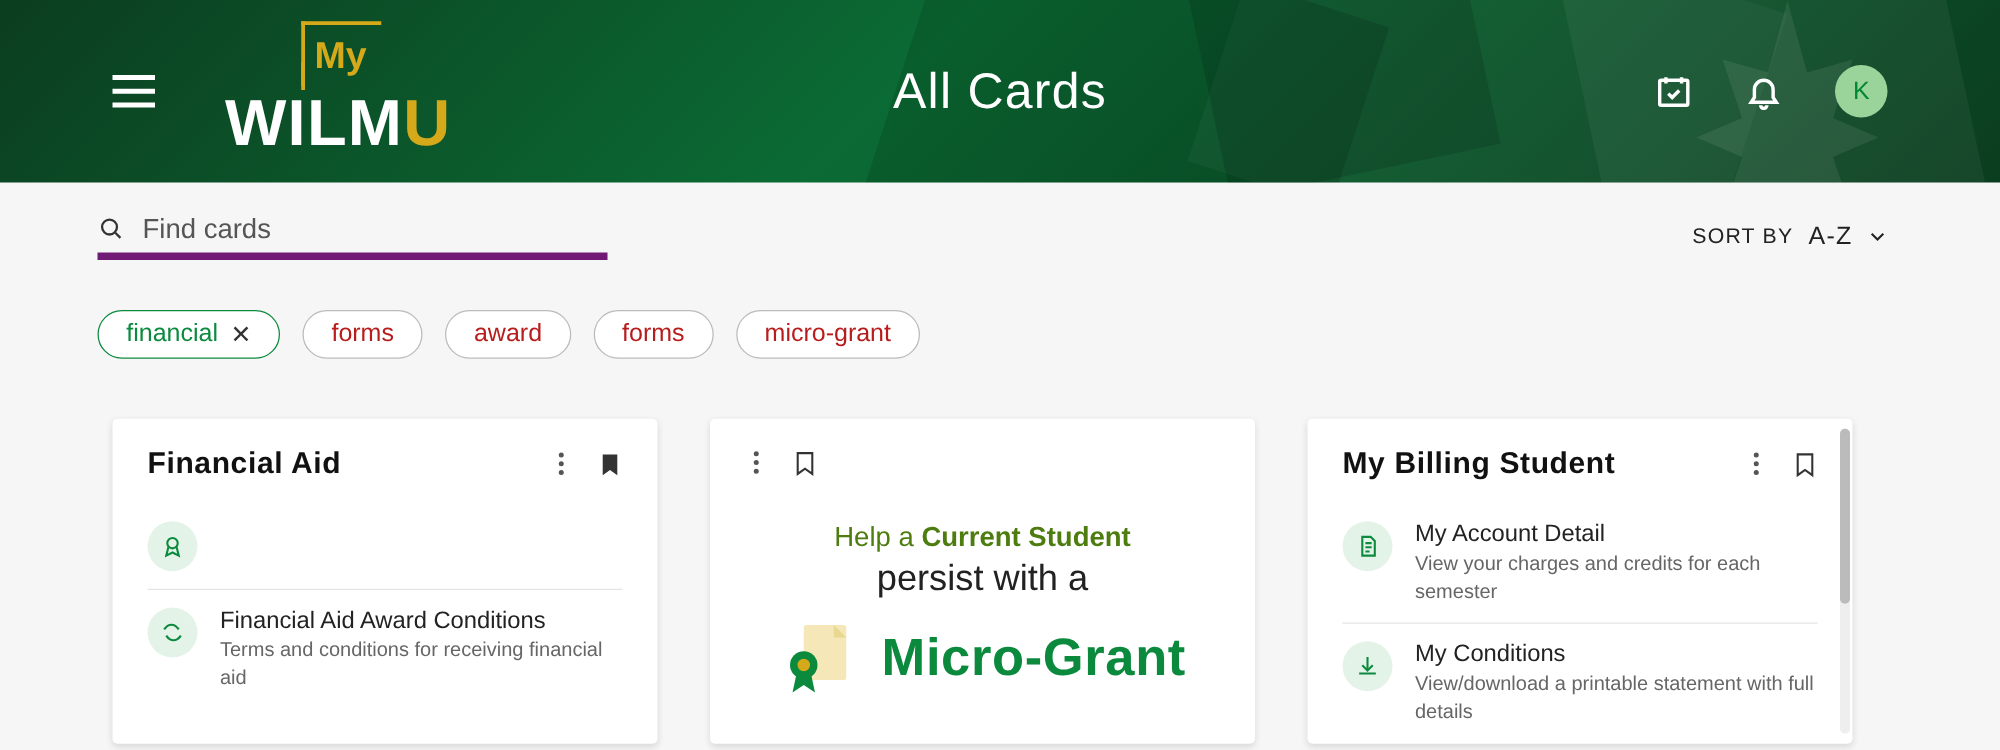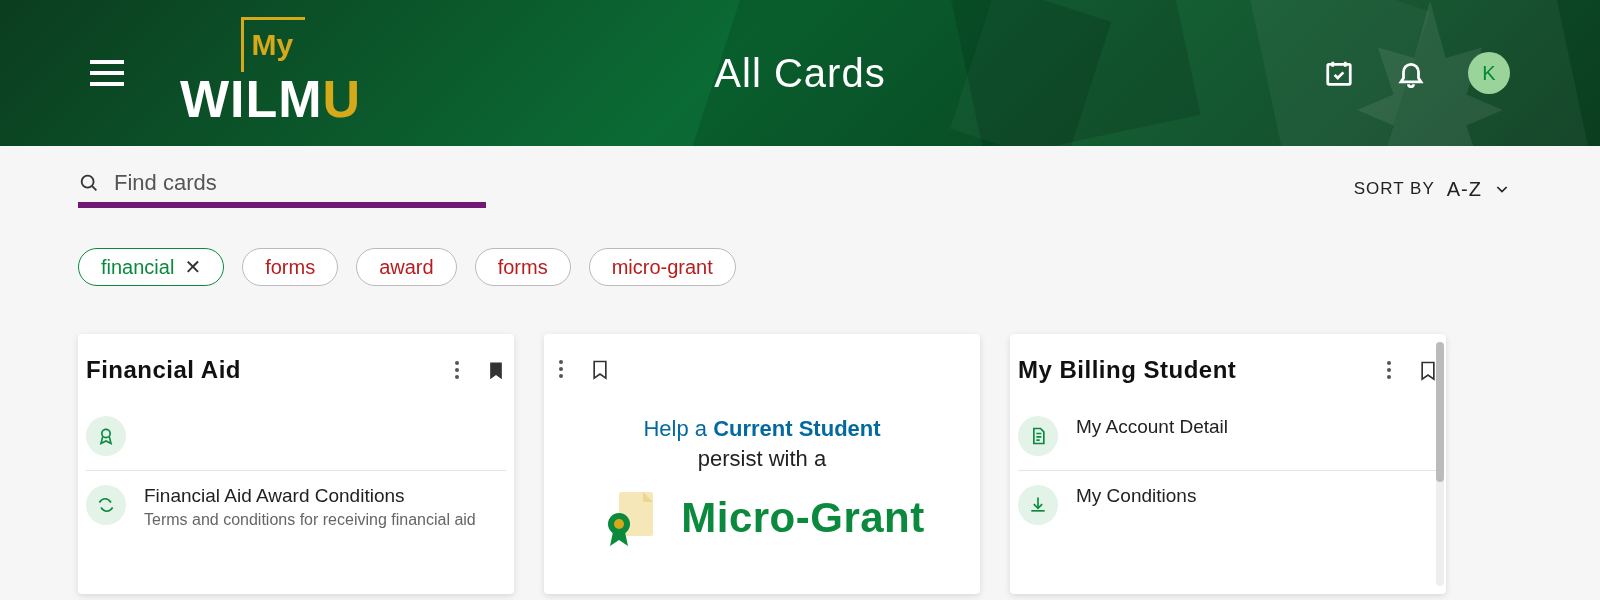--- a/index.html
+++ b/index.html
@@ -63,43 +63,43 @@
   .sort-by .value { font-size:20px; }
   .sort-by svg { width:16px; height:16px; }
 
   .chips { display:flex; gap:18px; margin-top:40px; }
   .chip { border:1px solid #bbb; background:#fff; border-radius:999px; padding:6px 22px; font-size:20px; color:#b91c1c; cursor:pointer; display:flex; align-items:center; gap:10px; }
   .chip.active { border:1.5px solid #0b8a3e; color:#0b8a3e; }
   .chip .x { font-size:20px; color:#333; }
 
   
   .cards { display:flex; gap:30px; margin-top:48px; }
-  .card { width:436px; height:260px; background:#fff; border-radius:4px; box-shadow:0 2px 6px rgba(0,0,0,0.12); padding:22px 8px; overflow:hidden; position:relative; }
+  .card { width:436px; height:260px; background:#fff; border-radius:4px; box-shadow:0 2px 6px rgba(0,0,0,0.12); padding:22px 28px; overflow:hidden; position:relative;margin-left:12px; }
   .card-header { display:flex; align-items:center; justify-content:space-between; }
   .card-title { font-size:24px; font-weight:700; color:#111; letter-spacing:0.5px; }
   .card-header-actions { display:flex; align-items:center; gap:20px; }
   .kebab { width:18px; height:24px; display:flex; flex-direction:column; justify-content:space-between; align-items:center; cursor:pointer; padding:3px 0; }
   .kebab span { width:4px; height:4px; background:#555; border-radius:50%; }
   .bookmark { width:20px; height:26px; cursor:pointer; }
   .bookmark svg { width:100%; height:100%; }
 
   .card-items { margin-top:18px; }
   .card-item { display:flex; gap:18px; padding:14px 0; border-bottom:1px solid #e5e5e5; }
   .card-item:last-child { border-bottom:none; }
   .item-icon { width:40px; height:40px; min-width:40px; border-radius:50%; background:#e3f3e8; display:flex; align-items:center; justify-content:center; color:#0b8a3e; }
   .item-icon svg { width:20px; height:20px; }
   .item-texts { display:flex; flex-direction:column; }
   .item-title { font-size:19px; color:#222; }
   .item-sub { font-size:16px; color:#666; margin-top:2px; line-height:1.35; }
 
   
   .micro-body { text-align:center; padding-top:34px; }
-  .micro-line1 { font-size:22px; color:#0369a1; }
+  .micro-line1 { font-size:22px; color:#4d7c0f; }
   .micro-line1 b { font-weight:700; }
-  .micro-line2 { font-size:22px; color:#222; margin-top:4px; }
+  .micro-line2 { font-size:29px; color:#222; margin-top:4px; }
   .micro-graphic { display:flex; align-items:center; justify-content:center; gap:18px; margin-top:14px; }
   .micro-graphic svg { width:64px; height:64px; }
   .micro-title { font-size:42px; font-weight:800; color:#0b8a3e; letter-spacing:0.5px; }
 
   
   .scroll-track { position:absolute; right:2px; top:8px; width:8px; height:244px; background:#eee; border-radius:4px; }
   .scroll-thumb { width:100%; height:140px; background:#bbb; border-radius:4px; }
 </style>
 </head>
 <body>
@@ -286,31 +286,33 @@
       <div class="card-items">
         <div class="card-item">
           <div class="item-icon">
             <svg viewBox="0 0 24 24" fill="none" stroke="currentColor" stroke-width="2">
                 <path d="M7 3h8l4 4v14H7z"></path>
                 <path d="M10 9h6M10 13h6M10 17h4"></path>
               </svg>
           </div>
           <div class="item-texts">
             <span class="item-title">My Account Detail</span>
+            <span class="item-sub">View your charges and credits for each semester</span>
           </div>
         </div>
         <div class="card-item">
           <div class="item-icon">
             <svg viewBox="0 0 24 24" fill="none" stroke="currentColor" stroke-width="2">
                 <path d="M12 3v12"></path>
                 <path d="M7 11l5 5 5-5"></path>
                 <path d="M4 19h16"></path>
               </svg>
           </div>
           <div class="item-texts">
             <span class="item-title">My Conditions</span>
+            <span class="item-sub">View/download a printable statement with full details</span>
           </div>
         </div>
       </div>
     </div>
 
   </div>
 </div>
 
 </body></html>

